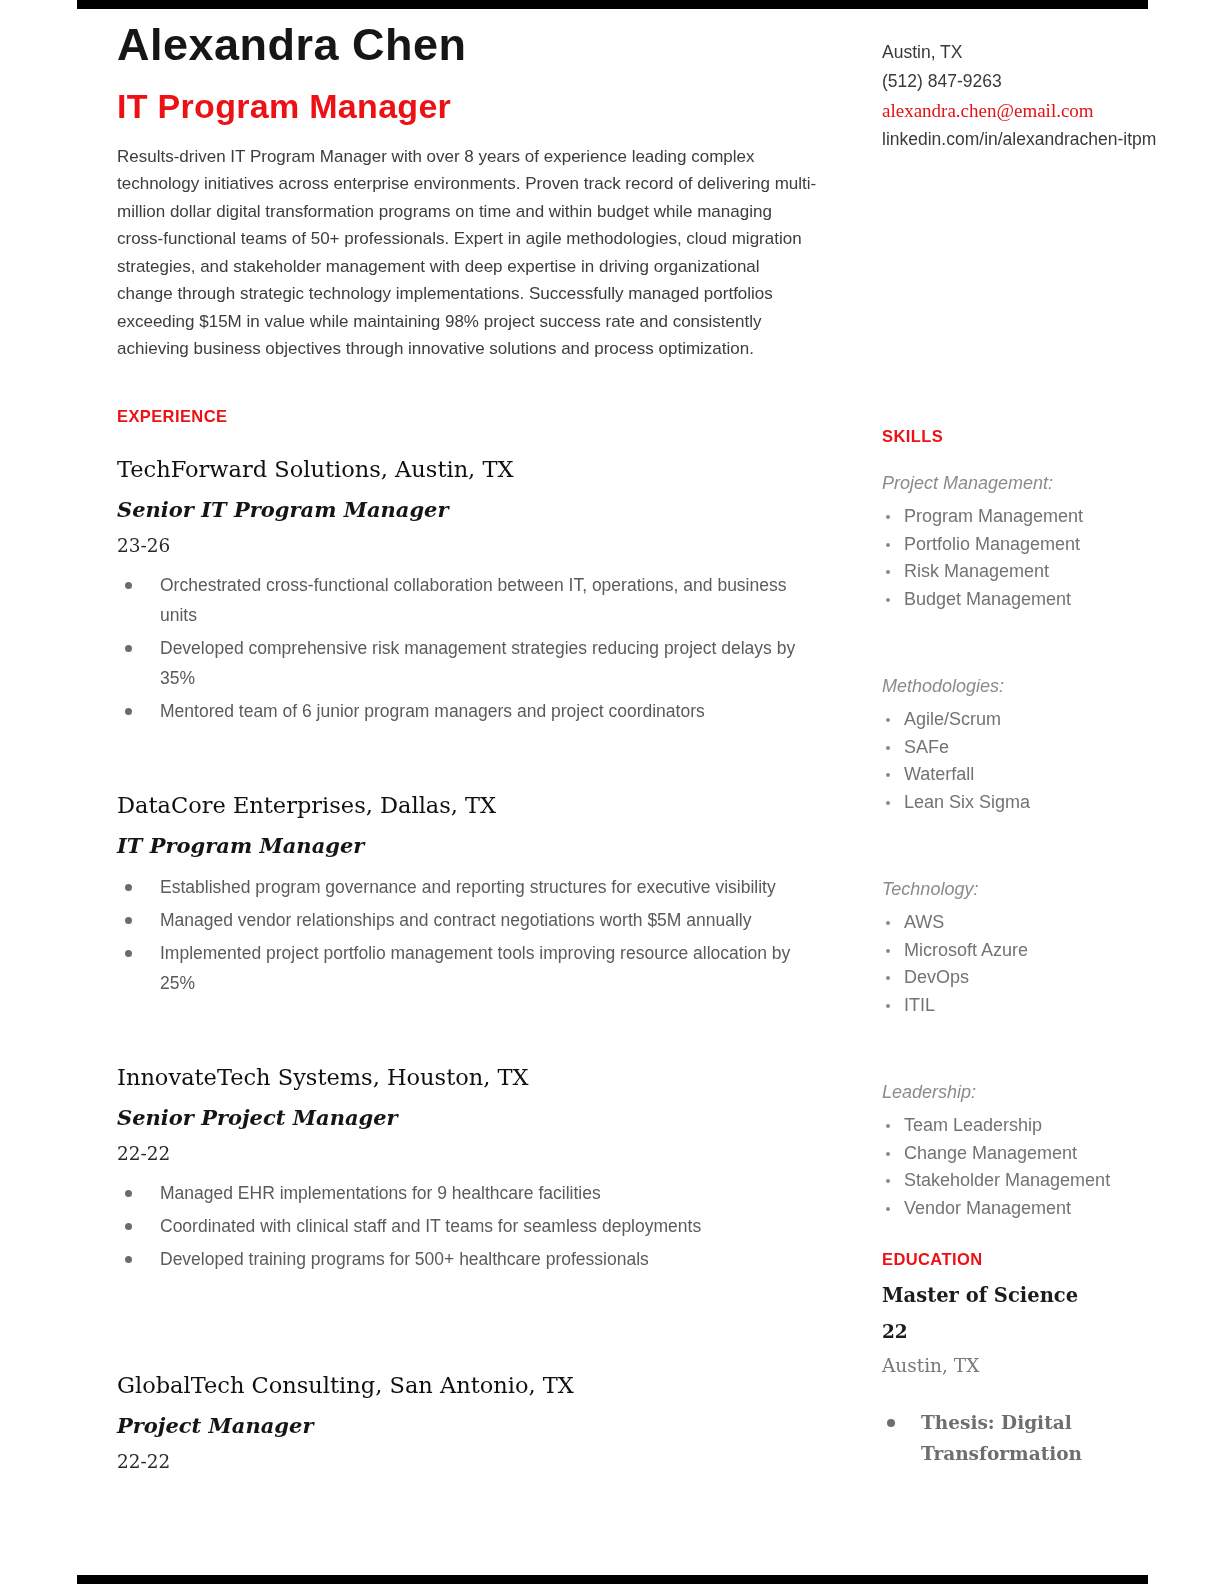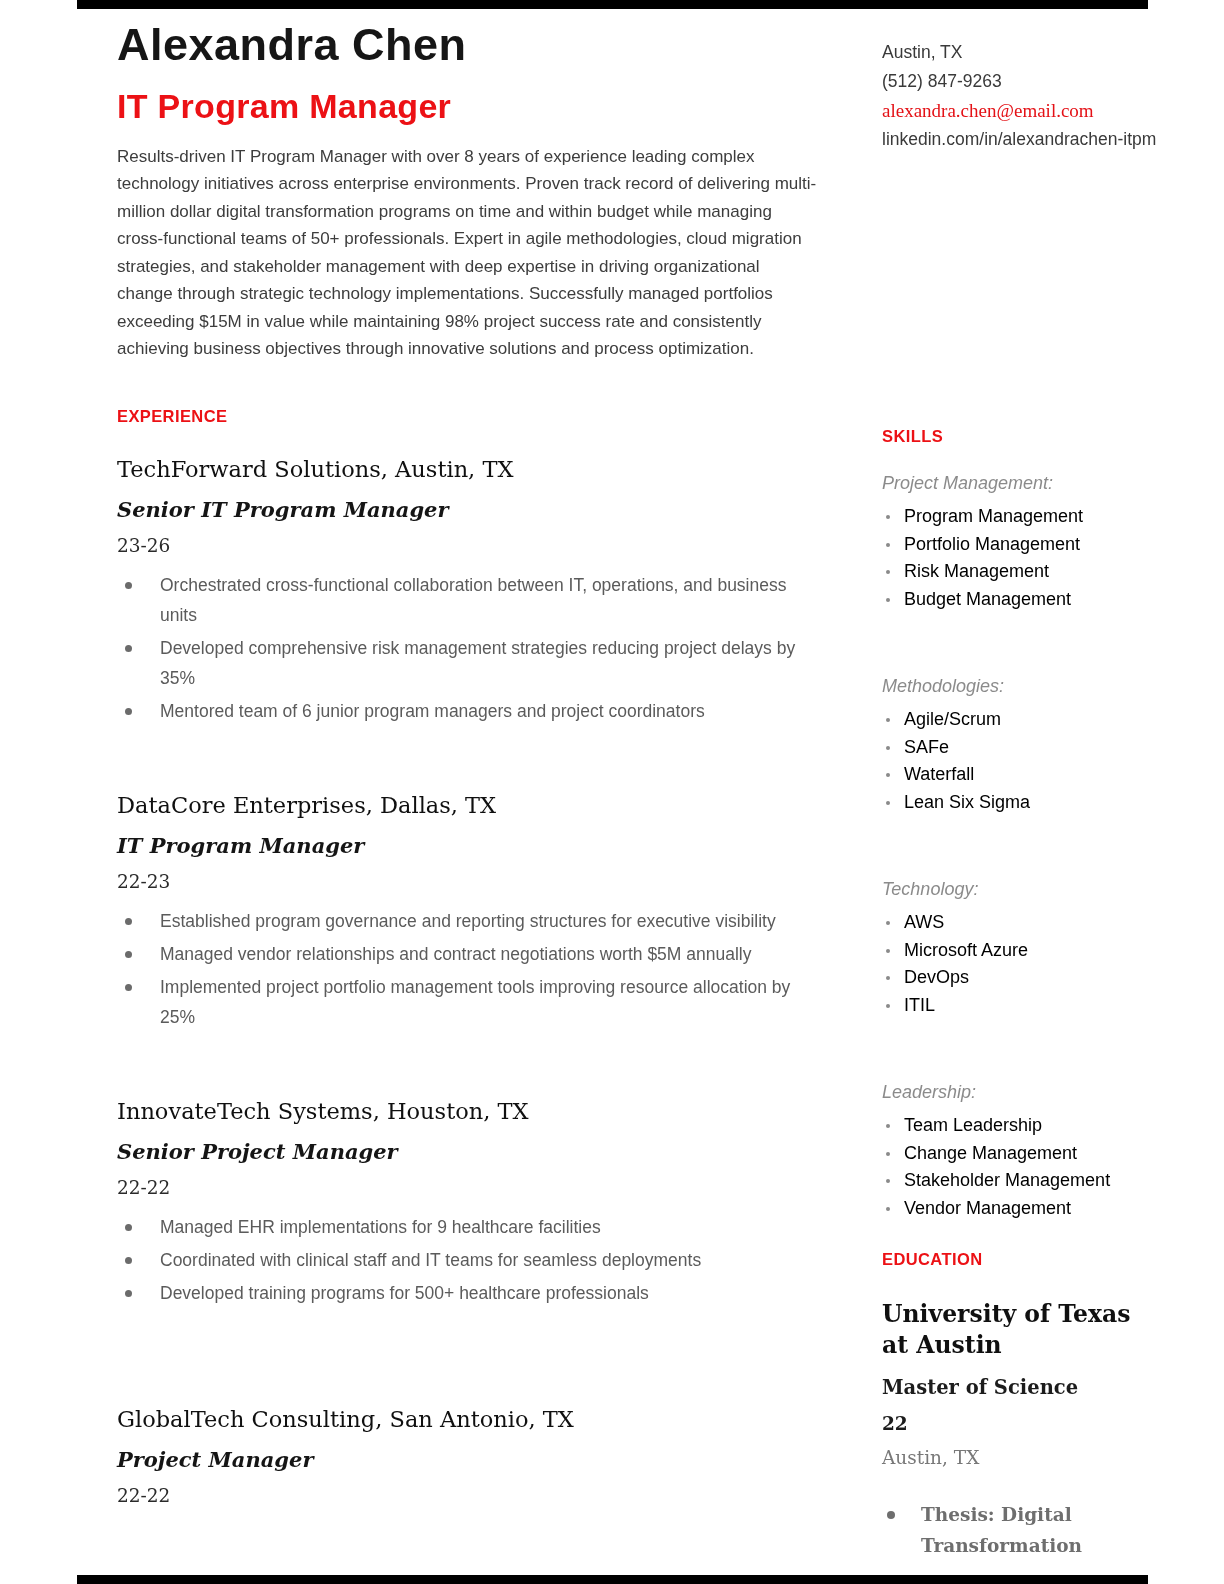--- a/index.html
+++ b/index.html
@@ -88,21 +88,21 @@
   
   .skills-block { margin-top: 273px; }
   .skill-group { margin-top: 27px; margin-bottom: 63px; }
   .skill-label {
     font-style: italic; font-size: 18px; color: #8b8b8b;
     margin-bottom: 9px;
   }
   ul.skill-items { list-style: none; }
   ul.skill-items li {
     display: flex; align-items: flex-start;
-    font-size: 18px; line-height: 27.5px; color: #000000;
+    font-size: 18px; line-height: 27.5px; color: #737373;
   }
   ul.skill-items .mini-dot {
     flex: 0 0 auto; width: 4px; height: 4px; border-radius: 50%;
     background: #8a8a8a; margin: 12px 14px 0 4px;
   }
 
   
   .education-block .sec-heading { margin-top: 28px; }
   .school {
     margin-top: 30px;
@@ -167,21 +167,20 @@
         <li>
             <span class="dot"></span>
             <span>Mentored team of 6 junior program managers and project coordinators</span>
           </li>
       </ul>
     </div>
 
     <div class="job">
       <div class="company">DataCore Enterprises, Dallas, TX</div>
       <div class="role">IT Program Manager</div>
-      <div class="dates">22-23</div>
       <ul class="exp-bullets">
         <li>
             <span class="dot"></span>
             <span>Established program governance and reporting structures for executive visibility</span>
           </li>
         <li>
             <span class="dot"></span>
             <span>Managed vendor relationships and contract negotiations worth $5M annually</span>
           </li>
         <li>
@@ -315,21 +314,20 @@
           <li>
               <span class="mini-dot"></span>
               <span>Vendor Management</span>
             </li>
         </ul>
       </div>
     </div>
 
     <div class="education-block">
       <div class="sec-heading">EDUCATION</div>
-      <div class="school">University of Texas at Austin</div>
       <div class="degree">Master of Science</div>
       <div class="edu-year">22</div>
       <div class="edu-location">Austin, TX</div>
       <ul class="edu-bullets">
         <li>
             <span class="dot"></span>
             <span>Thesis: Digital Transformation</span>
           </li>
       </ul>
     </div>

